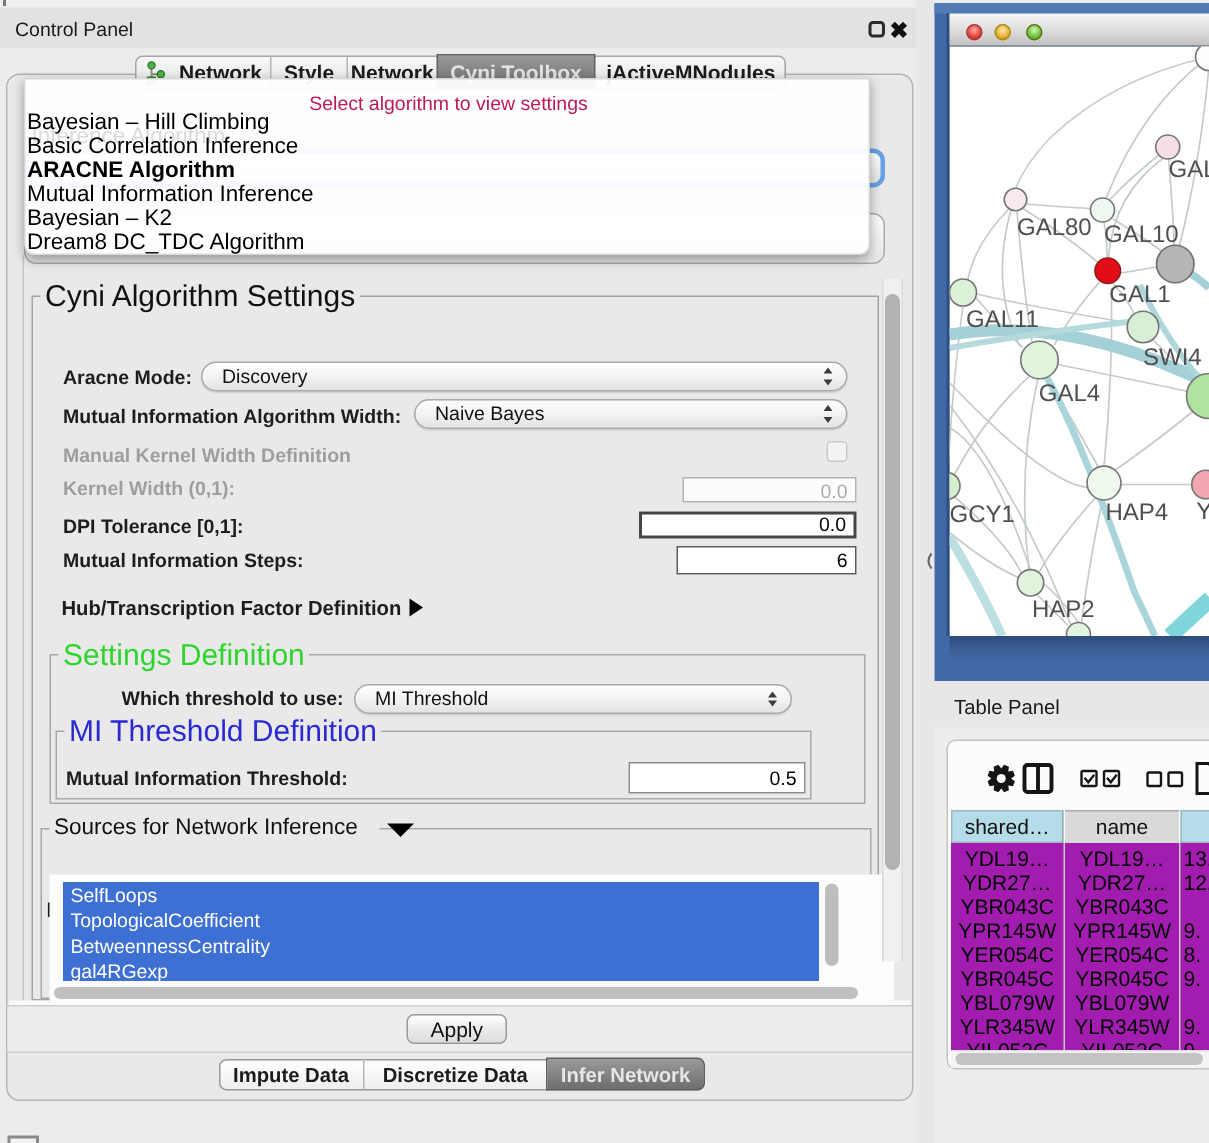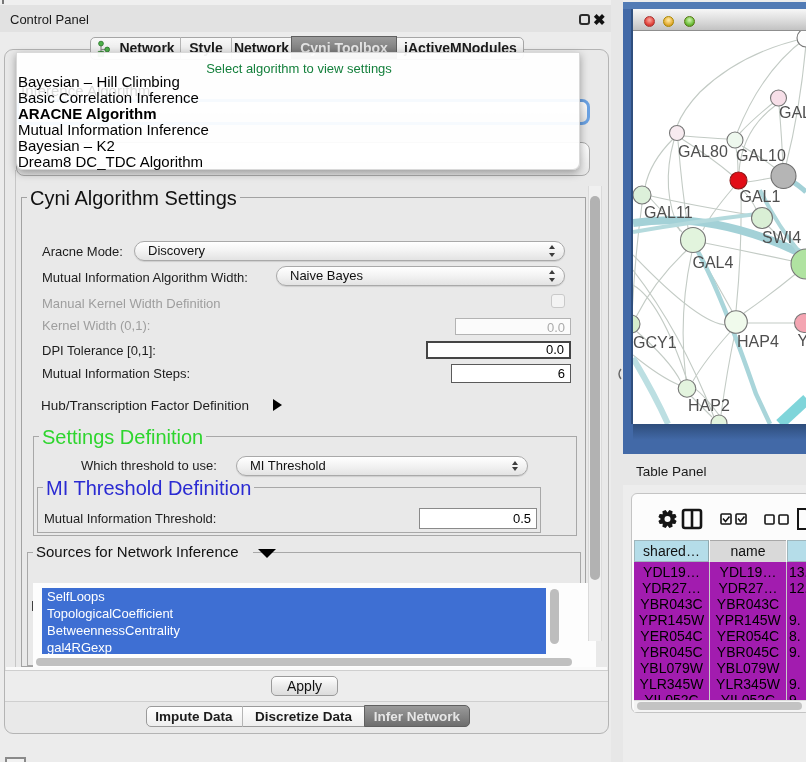--- a/index.html
+++ b/index.html
@@ -1,18 +1,18 @@
 <!DOCTYPE html>
 <html><head><meta charset="utf-8"><style>
 *{margin:0;padding:0;box-sizing:border-box}
 html,body{width:806px;height:762px;overflow:hidden}
 body{font-family:"Liberation Sans",sans-serif;background:#ececec}
 #root{position:relative;width:806px;height:762px;background:#ececec}
 .abs{position:absolute}
-.lbl{position:absolute;font-size:13px;line-height:13px;font-weight:normal;color:#1d1d1d;white-space:nowrap}
+.lbl{position:absolute;font-size:13px;line-height:13px;font-weight:bold;color:#1d1d1d;white-space:nowrap}
 .glbl{color:#9e9e9e}
 .combo{position:absolute;border:1px solid #a9a9a9;border-radius:10px;background:linear-gradient(#ffffff,#f4f4f4 45%,#e3e3e3);box-shadow:0 1px 1px rgba(0,0,0,.12)}
 .combo .ct{position:absolute;left:13px;top:50%;transform:translateY(-52%);font-size:13px;line-height:13px;color:#111;white-space:nowrap}
 .car{position:absolute;right:9px;width:0;height:0;border-left:3.5px solid transparent;border-right:3.5px solid transparent}
 .caru{top:3px;border-bottom:4.5px solid #3c3c3c}
 .card{bottom:3px;border-top:4.5px solid #3c3c3c}
 .field{position:absolute;background:#fff;font-size:13px;color:#000;text-align:right;line-height:17px;padding-right:5px}
 .tb{position:absolute;border:1px solid #a6a6a6}
 .tb>span{position:absolute;top:-7px;left:5px;background:#e9e9e9;padding:0 3px;font-size:20px;line-height:14px;color:#111;white-space:nowrap}
 </style></head><body>
@@ -285,19 +285,19 @@
     <span class="abs" style="left:24px;width:66px;text-align:center">Network</span>
     <span class="abs" style="left:90px;width:1px;height:23px;background:#b5b5b5"></span>
     <span class="abs" style="left:91px;width:50px;text-align:center">Style</span>
     <span class="abs" style="left:141px;width:1px;height:23px;background:#b5b5b5"></span>
     <span class="abs" style="left:142px;width:59px;text-align:center">Network</span>
     <span class="abs" style="left:201px;top:-1px;width:106px;height:23px;background:linear-gradient(#9a9a9a,#6e6e6e);text-align:center;color:#e3e3e3;border:1px solid #606060">Cyni Toolbox</span>
     <span class="abs" style="left:307px;width:127px;text-align:center">jActiveMNodules</span>
   </div>
 
   <div class="abs" style="left:16px;top:52px;width:564px;height:118px;background:rgba(255,255,255,0.94);border-radius:0 0 7px 7px;box-shadow:0 3px 8px rgba(0,0,0,0.35);border:1px solid rgba(160,160,160,0.4)">
-    <div class="abs" style="left:0;top:8px;width:564px;text-align:center;font-size:13px;color:#15803d">Select algorithm to view settings</div>
+    <div class="abs" style="left:0;top:8px;width:564px;text-align:center;font-size:13px;color:#be185d">Select algorithm to view settings</div>
     <div class="abs" style="left:4px;top:29px;font-size:15px;color:rgba(110,110,110,0.25);white-space:nowrap">Inference Algorithm</div>
     <div class="abs" style="left:1px;top:21px;font-size:15px;line-height:16px;color:#000;white-space:nowrap">Bayesian – Hill Climbing<br>Basic Correlation Inference<br><b>ARACNE Algorithm</b><br>Mutual Information Inference<br>Bayesian – K2<br>Dream8 DC_TDC Algorithm</div>
   </div>
 
   <div class="abs" style="left:5px;top:757px;width:21px;height:10px;border:2px solid #8a8a8a;background:#f2f2f2"></div>
 </div>
 
 </body></html>

